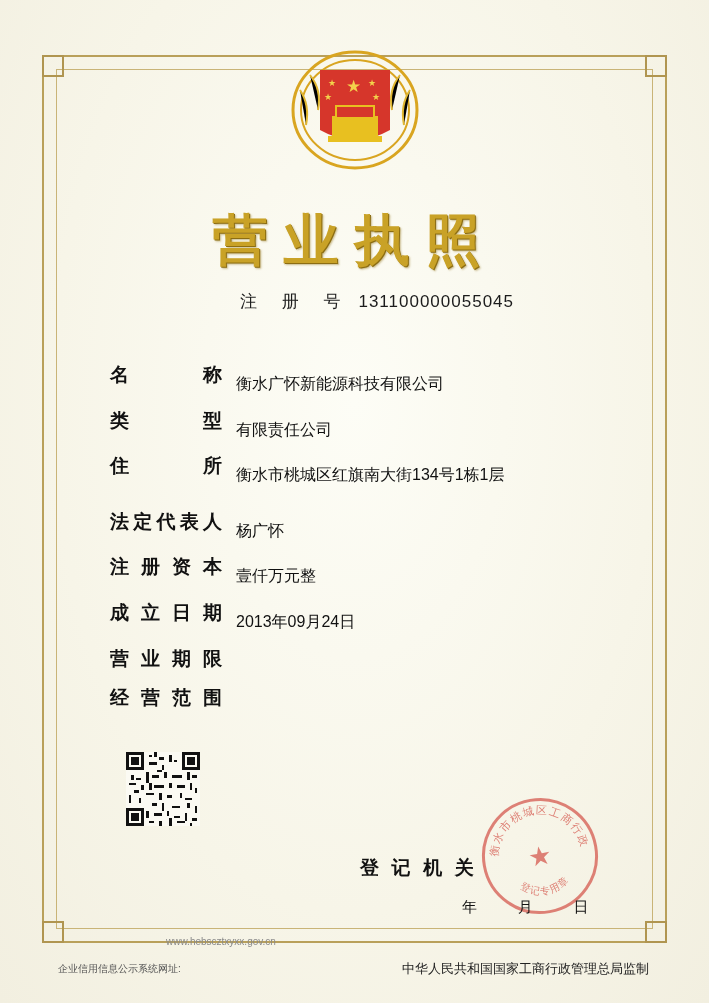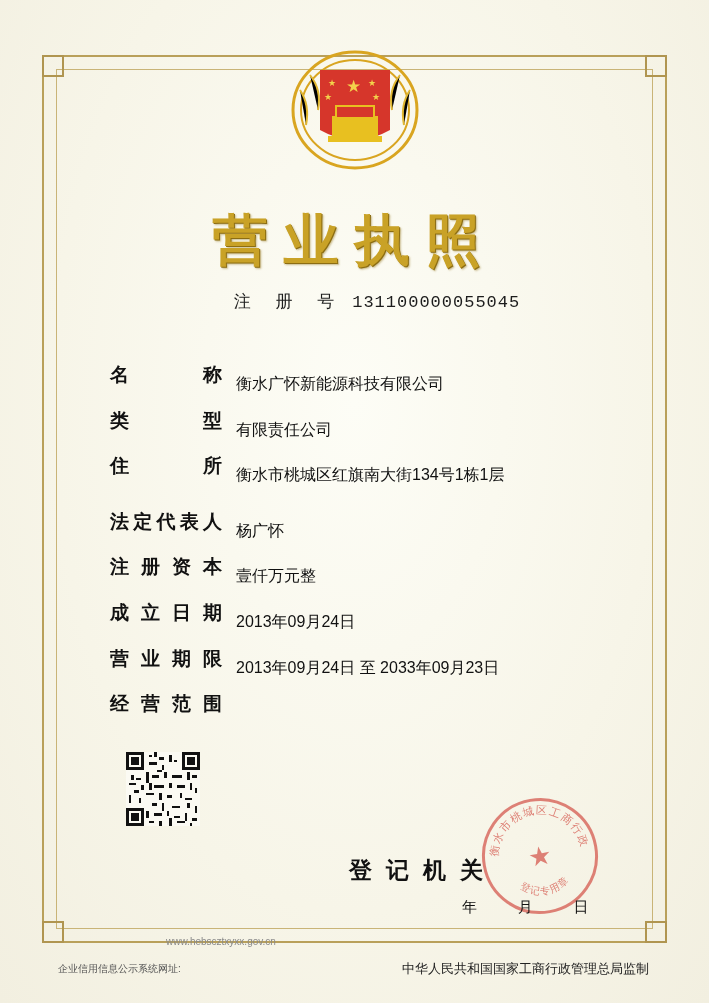--- a/index.html
+++ b/index.html
@@ -65,21 +65,21 @@
     color:#c9a227;
     text-shadow:1px 1px 0 #8c6d12, 2px 2px 2px rgba(140,109,18,.45);
   }
   .regline{
     position:absolute;top:290px;left:0;right:0;
     text-align:center;
     font-size:17px;
     color:#1c1c1c;
   }
   .regline .lbl{letter-spacing:10px;margin-right:8px;margin-left:45px;}
-  .regline .num{letter-spacing:1px;font-family:Liberation Mono, monospace;}
+  .regline .num{letter-spacing:1px;font-family:Liberation Sans, sans-serif;}
 
   
   .fields{position:absolute;left:110px;top:362px;right:80px;}
   .row{display:flex;align-items:flex-start;margin-bottom:13px;}
   .row .label{
     width:112px;flex:none;
     font-size:19px;color:#111;
     font-family:"DejaVu Sans","Liberation Sans",sans-serif;
     font-weight:bold;
     display:flex;justify-content:space-between;
@@ -111,22 +111,22 @@
     position:absolute;left:50%;top:50%;transform:translate(-50%,-50%);
     color:#d4544a;font-size:26px;line-height:1;
   }
   .seal .arc{
     position:absolute;left:0;top:0;width:100%;height:100%;
     font-size:9px;color:#d4544a;
   }
 
   
   .issuer{
-    position:absolute;left:349px;top:855px;
-    font-size:23px;font-weight:bold;letter-spacing:3px;color:#111;
+    position:absolute;left:360px;top:855px;
+    font-size:19px;font-weight:bold;letter-spacing:3px;color:#111;
     font-family:"DejaVu Sans","Liberation Sans",sans-serif;
   }
   .date-line{
     position:absolute;left:440px;top:866px;
     font-size:14px;color:#111;letter-spacing:26px;
   }
   .ymd{
     position:absolute;left:462px;top:898px;
     font-size:15px;color:#111;letter-spacing:18px;
     font-family:"DejaVu Sans","Liberation Sans",sans-serif;
@@ -255,21 +255,20 @@
       <div class="value">2013年09月24日</div>
     </div>
 
     <div class="row">
       <div class="label">
           <span>营</span>
           <span>业</span>
           <span>期</span>
           <span>限</span>
         </div>
-      <div class="value">2013年09月24日 至 2033年09月23日</div>
     </div>
 
     <div class="row">
       <div class="label">
           <span>经</span>
           <span>营</span>
           <span>范</span>
           <span>围</span>
         </div>
     </div>

